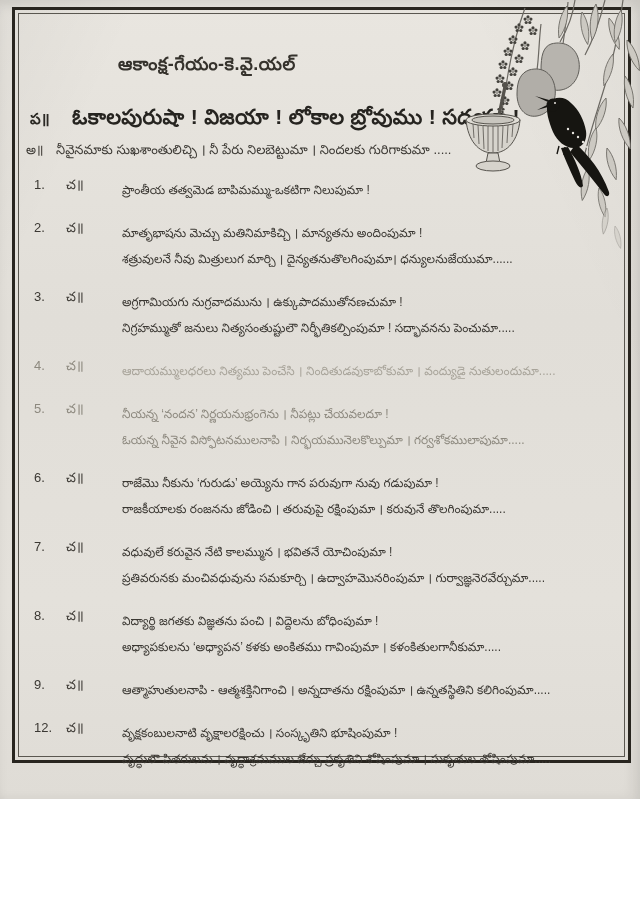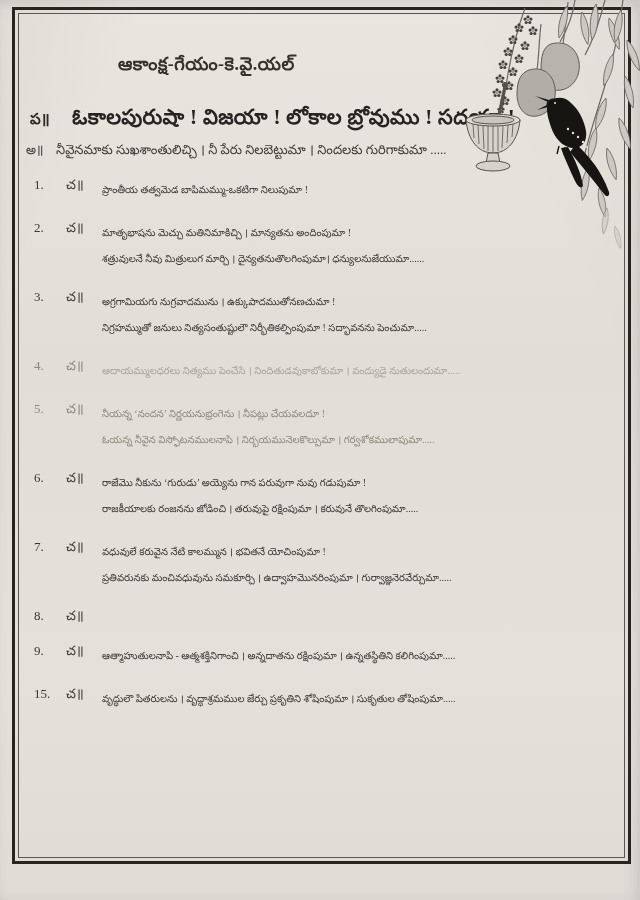--- a/index.html
+++ b/index.html
@@ -1,18 +1,18 @@
 <!DOCTYPE html>
 <html><head>
 <meta charset="utf-8">
 <style>
   html,body{margin:0;padding:0;}
   .page{
-    position:relative;width:640px;height:900px;overflow:hidden;
-    font-family:Liberation Serif, serif;color:#3b3833;
+    position:relative;width:640px;height:799px;overflow:hidden;
+    font-family:Liberation Sans, sans-serif;color:#3b3833;
     background:
       linear-gradient(115deg, rgba(0,0,0,0.04) 0%, rgba(0,0,0,0) 14%),
       linear-gradient(245deg, rgba(0,0,0,0.03) 0%, rgba(0,0,0,0) 18%),
       linear-gradient(180deg,#e9e6e0 0%,#e1ded8 40%,#e4e1db 75%,#dfdcd6 100%);
     box-shadow: inset -8px 0 12px rgba(0,0,0,0.06), inset 0 8px 10px rgba(0,0,0,0.05);
   }
   .frame{position:absolute;left:12px;top:7px;right:9px;bottom:36px;border:3px solid #28251f;}
   .frame-inner{position:absolute;inset:3px;border:1px solid #5a5750;}
   .content{position:absolute;left:22px;top:28px;right:14px;bottom:10px;overflow:hidden;}
 
@@ -24,21 +24,21 @@
 
   .anupallavi{display:flex;align-items:baseline;margin:8px 0 0 4px;}
   .a-marker{width:30px;font-size:12.5px;}
   .a-text{font-size:13px;}
 
   .verses{margin-top:17px;}
   .verse{display:flex;margin-bottom:17px;}
   .v-num{width:44px;padding-left:12px;font-size:13px;box-sizing:border-box;}
   .v-marker{width:36px;font-size:13px;}
   .v-lines{flex:1;min-width:0;}
-  .v-line{font-size:10px;line-height:26px;white-space:nowrap;overflow:hidden;}
+  .v-line{font-size:12px;line-height:26px;white-space:nowrap;overflow:hidden;margin-left:20px;}
   .fade0{color:#3b3833;}
   .fade1{color:#8d897f;}
   .fade2{color:#a8a49a;}
   .vf .v-num,.vf .v-marker{color:#8d897f;}
 
   .illus{position:absolute;top:0;right:0;width:185px;height:252px;pointer-events:none;}
 </style>
 </head>
 <body>
 
@@ -118,34 +118,39 @@
       <span class="v-marker">చ॥</span>
       <div class="v-lines">
         <div class="v-line l1 fade0">వధువులే కరువైన నేటి కాలమ్మున । భవితనే యోచింపుమా !</div>
         <div class="v-line l2 fade0">ప్రతివరునకు మంచివధువును సమకూర్చి । ఉద్వాహమొనరింపుమా । గుర్వాజ్ఞనెరవేర్చుమా.....</div>
       </div>
     </div>
 
     <div class="verse">
       <span class="v-num">8.</span>
       <span class="v-marker">చ॥</span>
+      <div class="v-lines">
+        <div class="v-line l1 fade0">విద్యార్థి జగతకు విజ్ఞతను పంచి । విద్దెలను బోధింపుమా !</div>
+        <div class="v-line l2 fade0">అధ్యాపకులను ‘అధ్యాపన’ కళకు అంకితము గావింపుమా । కళంకితులగానీకుమా.....</div>
+      </div>
     </div>
 
     <div class="verse">
       <span class="v-num">9.</span>
       <span class="v-marker">చ॥</span>
       <div class="v-lines">
         <div class="v-line l2 fade0">ఆత్మాహుతులనాపి - ఆత్మశక్తినిగాంచి । అన్నదాతను రక్షింపుమా । ఉన్నతస్థితిని కలిగింపుమా.....</div>
       </div>
     </div>
 
     <div class="verse">
-      <span class="v-num">15.</span>
-      <span class="v-marker">చ॥</span>
-      <div class="v-lines">
+      <span class="v-num">12.</span>
+      <span class="v-marker">చ॥</span>
+      <div class="v-lines">
+        <div class="v-line l1 fade0">వృక్షకంబులనాటి వృక్షాలరక్షించు । సంస్కృతిని భూషింపుమా !</div>
         <div class="v-line l2 fade0">వృద్ధులౌ పితరులను । వృద్ధాశ్రమముల జేర్చు ప్రకృతిని శోషింపుమా । సుకృతుల తోషింపుమా.....</div>
       </div>
     </div>
   </div>
   </div>
 
   <svg class="illus" viewBox="0 0 185 252" xmlns="http://www.w3.org/2000/svg">
     <defs>
       <path id="leaf" d="M0,0 C4.5,9 4.5,23 0,33 C-4.5,23 -4.5,9 0,0 Z"></path>
       <g id="fl">

